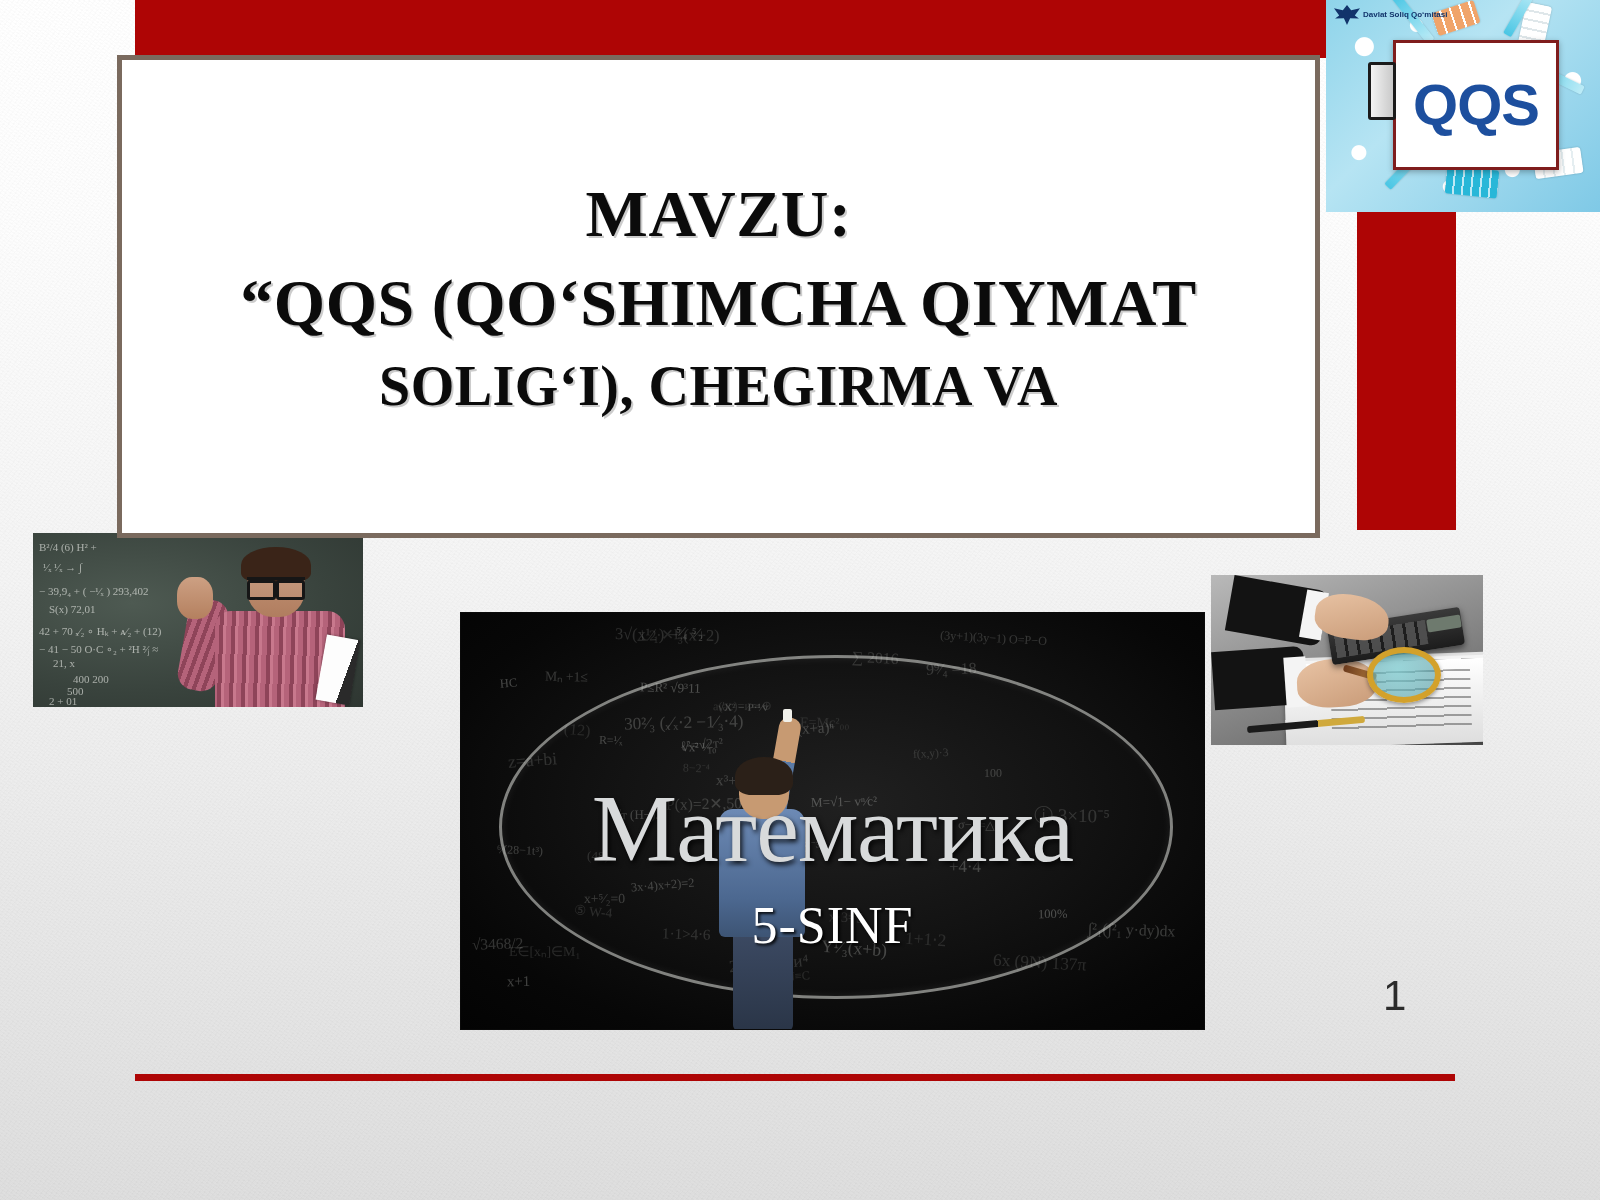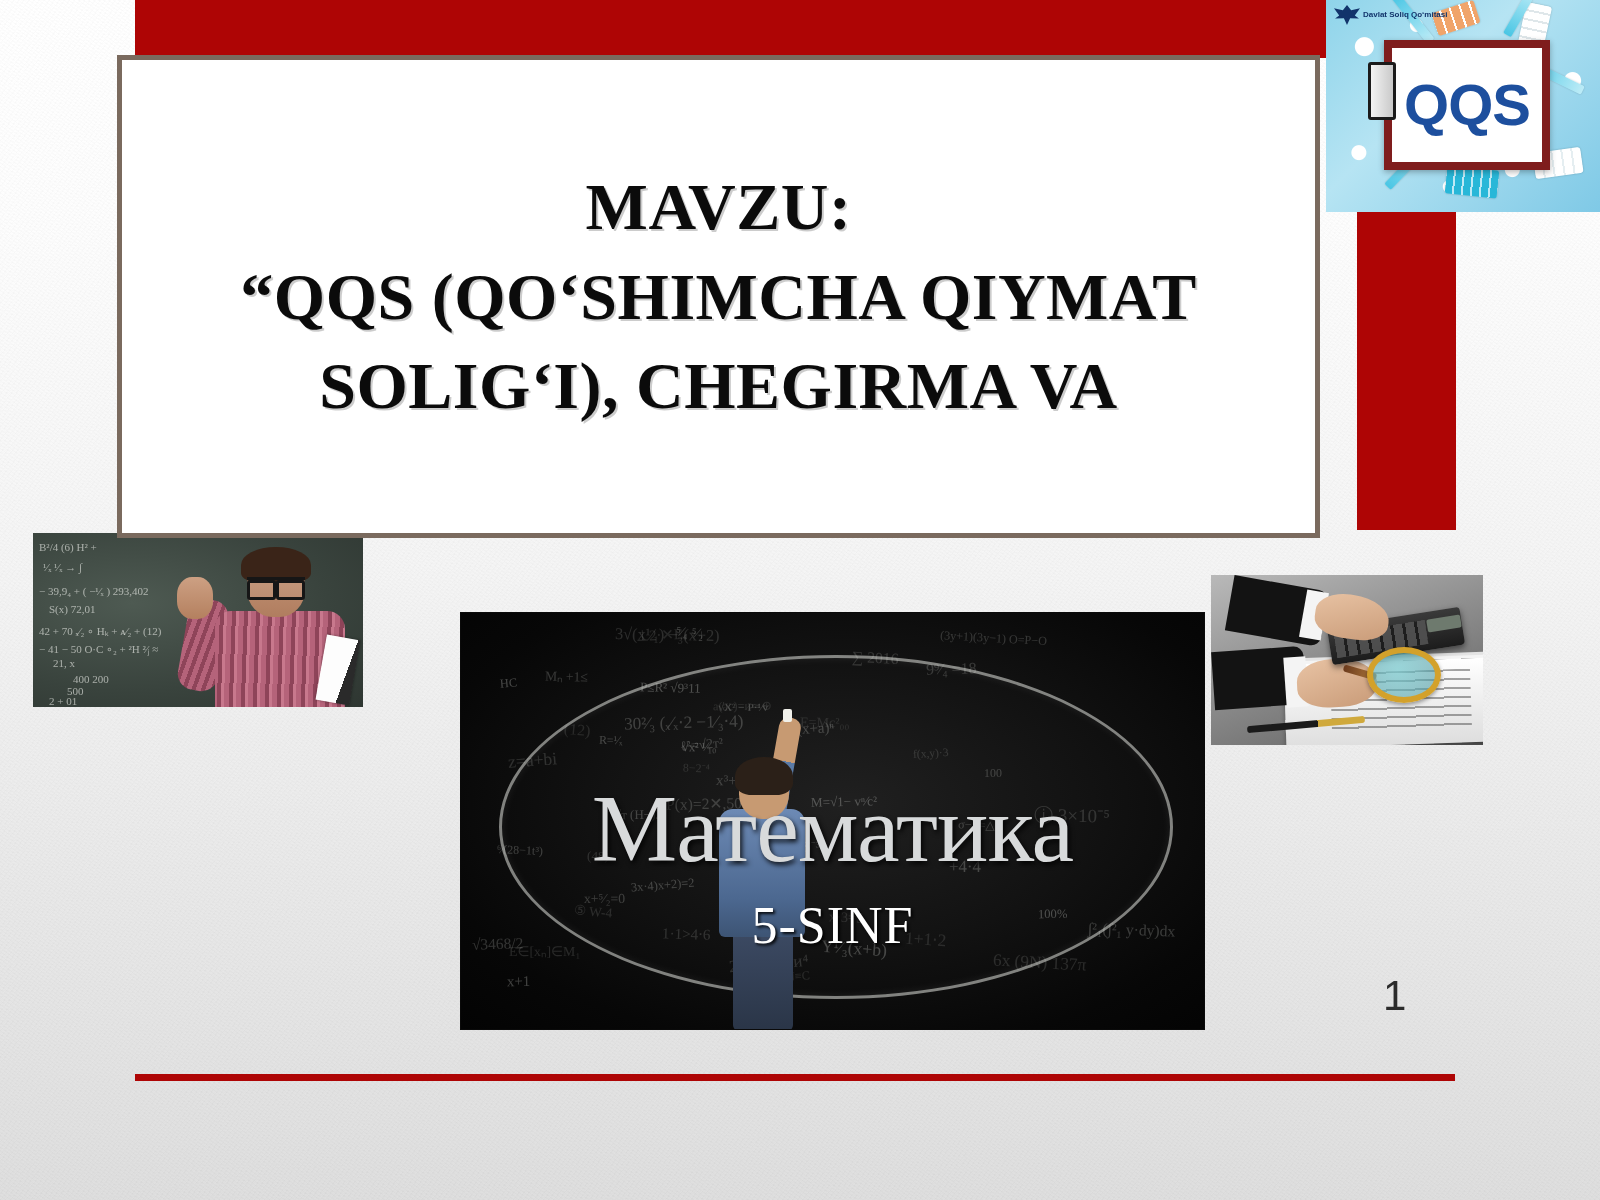--- a/index.html
+++ b/index.html
@@ -89,21 +89,21 @@
     font-size: 66px;
     line-height: 1.36;
     color: #0b0b0b;
     letter-spacing: .5px;
     padding: 0 24px;
     text-shadow: 2px 2px 0 rgba(0,0,0,.20);
   }
   .title-line { display: block; white-space: nowrap; }
   .title-line.l1 { font-size: 66px; }
   .title-line.l2 { font-size: 66px; }
-  .title-line.l3 { font-size: 66px; }
+  .title-line.l3 { font-size: 56px; }
   .title-line.l4 { font-size: 66px; }
 
   
   .photo {
     position: absolute;
     overflow: hidden;
     background: #111;
   }
 
   
@@ -144,23 +144,23 @@
   #photo-qqs .syringe {
     position: absolute; background: linear-gradient(90deg,#49c6e4,#bdecf7);
     border-radius: 2px; box-shadow: 0 0 2px rgba(0,0,0,.2);
   }
   #photo-qqs .y1 { left: 58px; top: 14px; width: 58px; height: 9px; transform: rotate(52deg); }
   #photo-qqs .y2 { left: 168px; top: 8px; width: 52px; height: 9px; transform: rotate(-60deg); }
   #photo-qqs .y3 { left: 52px; top: 160px; width: 62px; height: 9px; transform: rotate(-46deg); }
   #photo-qqs .y4 { left: 196px; top: 72px; width: 64px; height: 9px; transform: rotate(26deg); }
   #photo-qqs .clipboard {
     position: absolute;
-    left: 58px; top: 40px; width: 166px; height: 130px;
+    left: 67px; top: 40px; width: 166px; height: 130px;
     background: #ffffff;
-    border: 8px solid #7f1d1d;
+    border: 3px solid #7f1d1d;
     box-sizing: border-box;
     display: flex; align-items: center; justify-content: center;
     box-shadow: 0 2px 6px rgba(0,0,0,.3);
   }
   #photo-qqs .clip-metal {
     position: absolute; left: 42px; top: 62px; width: 22px; height: 52px;
     background: linear-gradient(90deg,#f3f3f3,#c9c9c9);
     border: 3px solid #1b1b1b; border-radius: 3px; z-index: 3;
   }
   #photo-qqs .qqs-word {

